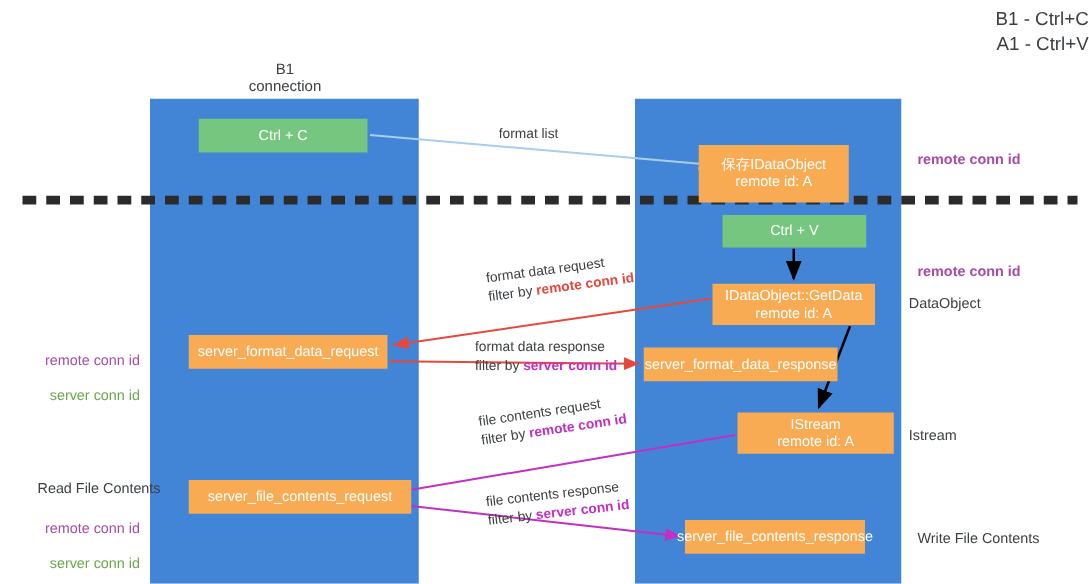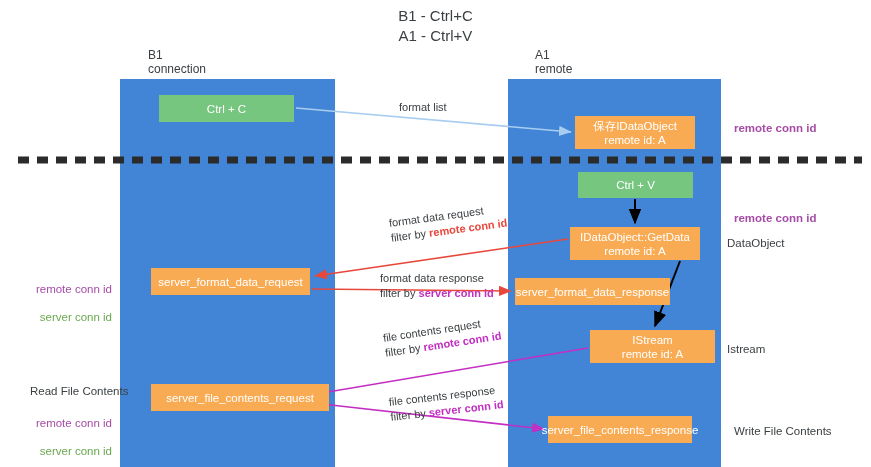--- a/index.html
+++ b/index.html
@@ -12,40 +12,40 @@
     color:#3c4043;
   }
   #canvas{position:absolute;left:0;top:0;width:871px;height:467px;}
 
   .lane{position:absolute;background:#4285d6;}
   .lane-b1{left:120px;top:79px;width:215px;height:388px;}
   .lane-a1{left:508px;top:79px;width:213px;height:388px;}
 
   .title{
     position:absolute;left:0;top:6px;width:871px;
-    text-align:center;font-size:15px;line-height:20px;color:#3c4043;
+    text-align:right;font-size:15px;line-height:20px;color:#3c4043;
     white-space:pre-line;
   }
   .col-head{
-    position:absolute;font-size:12px;line-height:14px;
+    position:absolute;text-align:center;font-size:12px;line-height:14px;
     color:#3c4043;white-space:pre-line;
   }
   .col-head-b1{left:148px;top:48px;width:160px;}
   .col-head-a1{left:535px;top:48px;width:160px;}
 
   .node{
     position:absolute;display:flex;align-items:center;justify-content:center;
     text-align:center;color:#ffffff;font-size:11.5px;line-height:14px;
     box-sizing:border-box;white-space:pre-line;padding:3px 4px;
   }
   .node.green{background:#77c680;}
   .node.orange{background:#f9ab54;}
 
   .n-ctrlc{left:159px;top:95px;width:135px;height:27px;}
-  .n-dataobj{left:575px;top:116px;width:120px;height:33px;}
+  .n-dataobj{left:559px;top:116px;width:120px;height:46px;}
   .n-ctrlv{left:578px;top:172px;width:115px;height:26px;}
   .n-getdata{left:570px;top:227px;width:130px;height:33px;}
   .n-fmtreq{left:151px;top:268px;width:159px;height:27px;}
   .n-fmtresp{left:515px;top:278px;width:155px;height:27px;}
   .n-istream{left:590px;top:330px;width:125px;height:33px;}
   .n-filereq{left:151px;top:384px;width:178px;height:27px;}
   .n-fileresp{left:548px;top:416px;width:144px;height:27px;}
 
   .side-label{
     position:absolute;font-size:11.5px;line-height:14px;white-space:pre-line;
@@ -121,22 +121,20 @@
     <line x1="313" y1="403" x2="544" y2="429" stroke="#c32ec3" stroke-width="1.6" marker-end="url(#ar-mag)"></line>
 
     <line x1="715" y1="363" x2="715" y2="363" stroke="#000000" stroke-width="0"></line>
   </svg>
 
   <div class="title">B1 - Ctrl+C
 A1 - Ctrl+V</div>
 
   <div class="col-head col-head-b1">B1
 connection</div>
-  <div class="col-head col-head-a1">A1
-remote</div>
 
   <div class="node green n-ctrlc">Ctrl + C</div>
   <div class="node orange n-dataobj">保存IDataObject
 remote id: A</div>
   <div class="node green n-ctrlv">Ctrl + V</div>
   <div class="node orange n-getdata">IDataObject::GetData
 remote id: A</div>
   <div class="node orange n-fmtreq">server_format_data_request</div>
   <div class="node orange n-fmtresp">server_format_data_response</div>
   <div class="node orange n-istream">IStream

